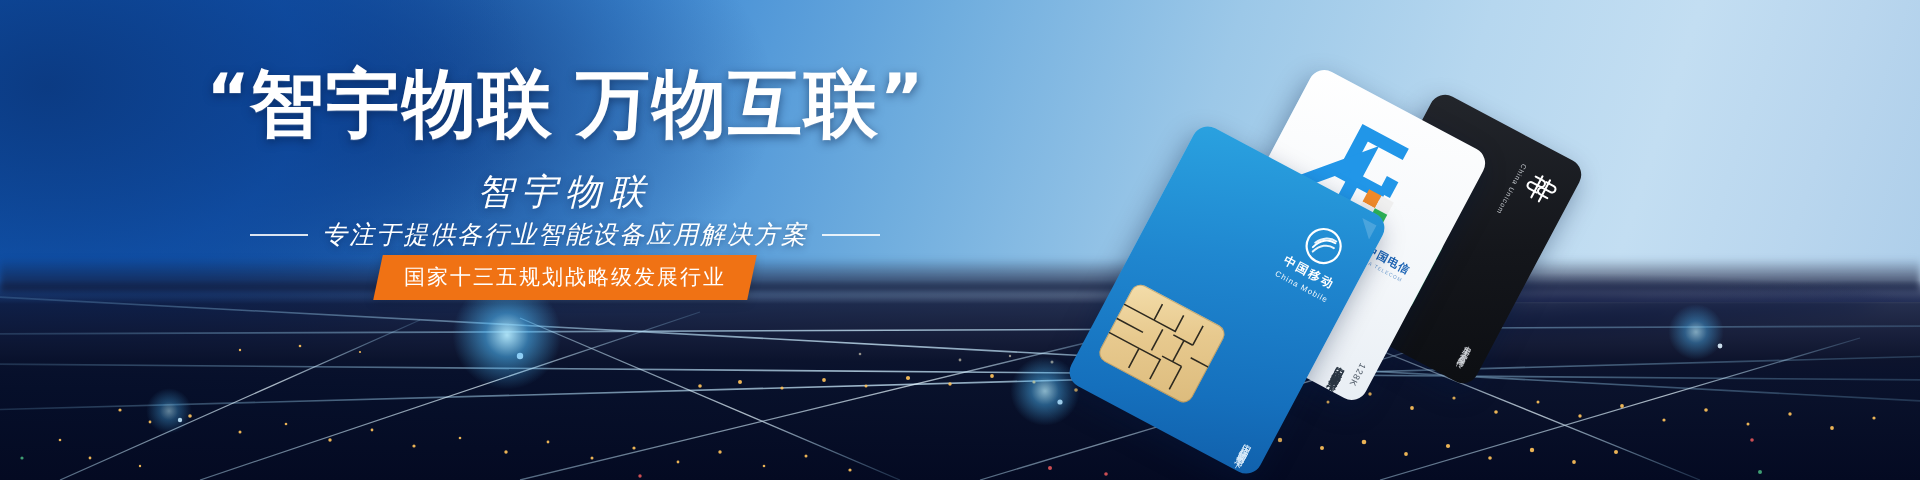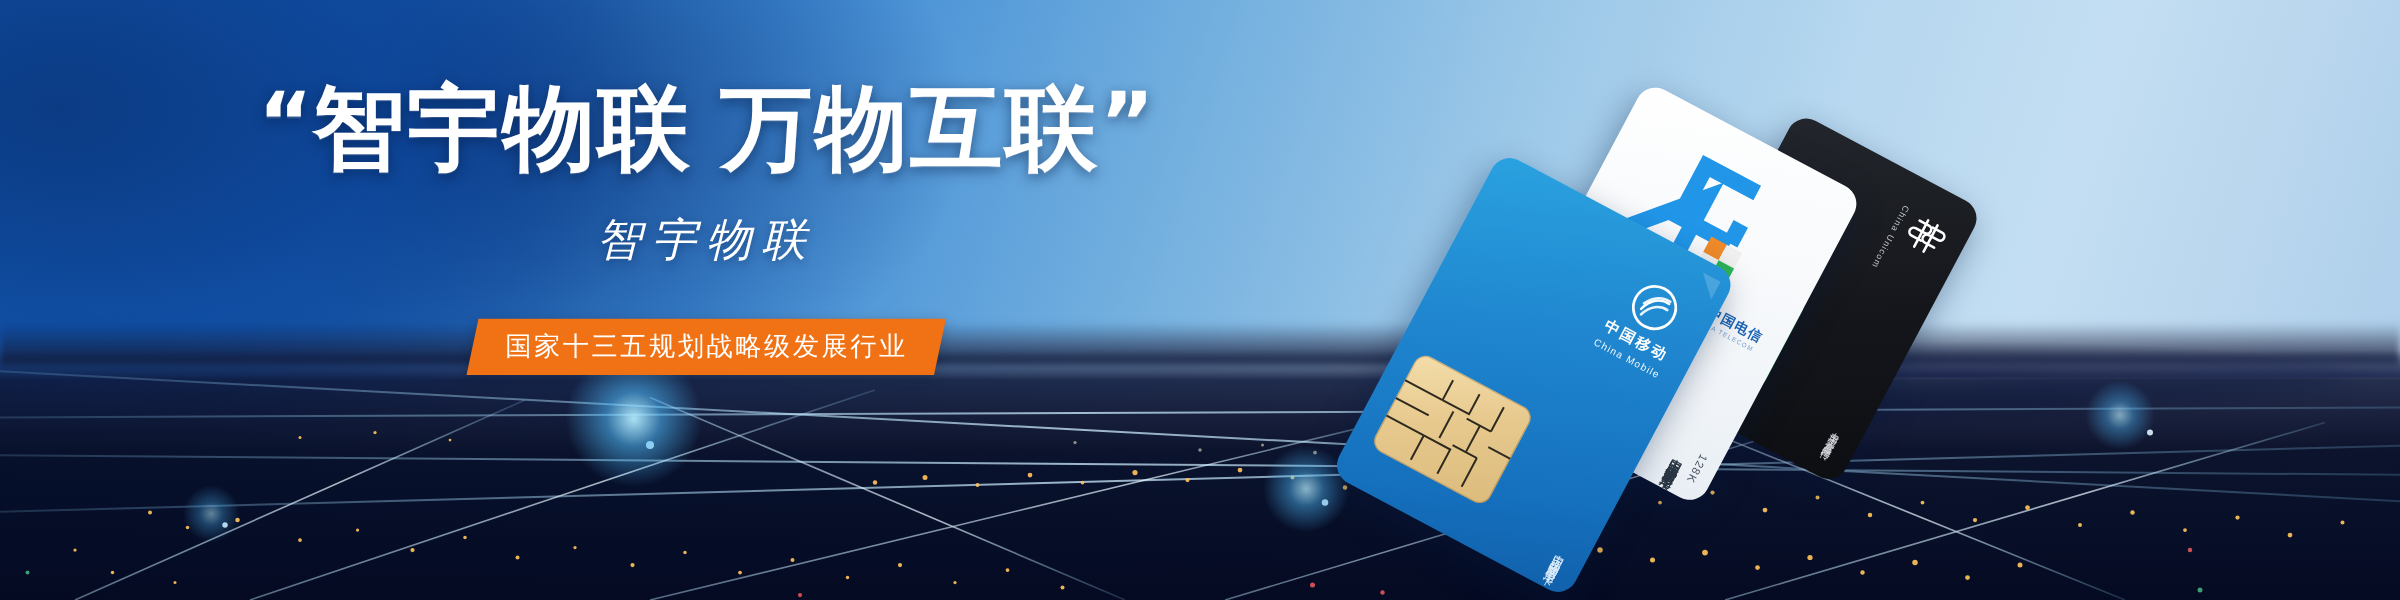--- a/index.html
+++ b/index.html
@@ -410,20 +410,25 @@
   <div class="nodeglow n4"></div>
 
   <div class="copy">
 
     <div class="headline">
       <span class="q">“</span><span>智宇物联</span><span class="gap"></span><span>万物互联</span><span class="q">”</span>
     </div>
 
     <div class="subtitle">智宇物联</div>
 
+    <div class="tagline-row">
+      <span class="rule"></span>
+      <span class="tagline">专注于提供各行业智能设备应用解决方案</span>
+      <span class="rule"></span>
+    </div>
 
     <div class="badge-wrap">
       <div class="badge">
         <span>国家十三五规划战略级发展行业</span>
       </div>
     </div>
   </div>
 
   <div class="cards">
 

